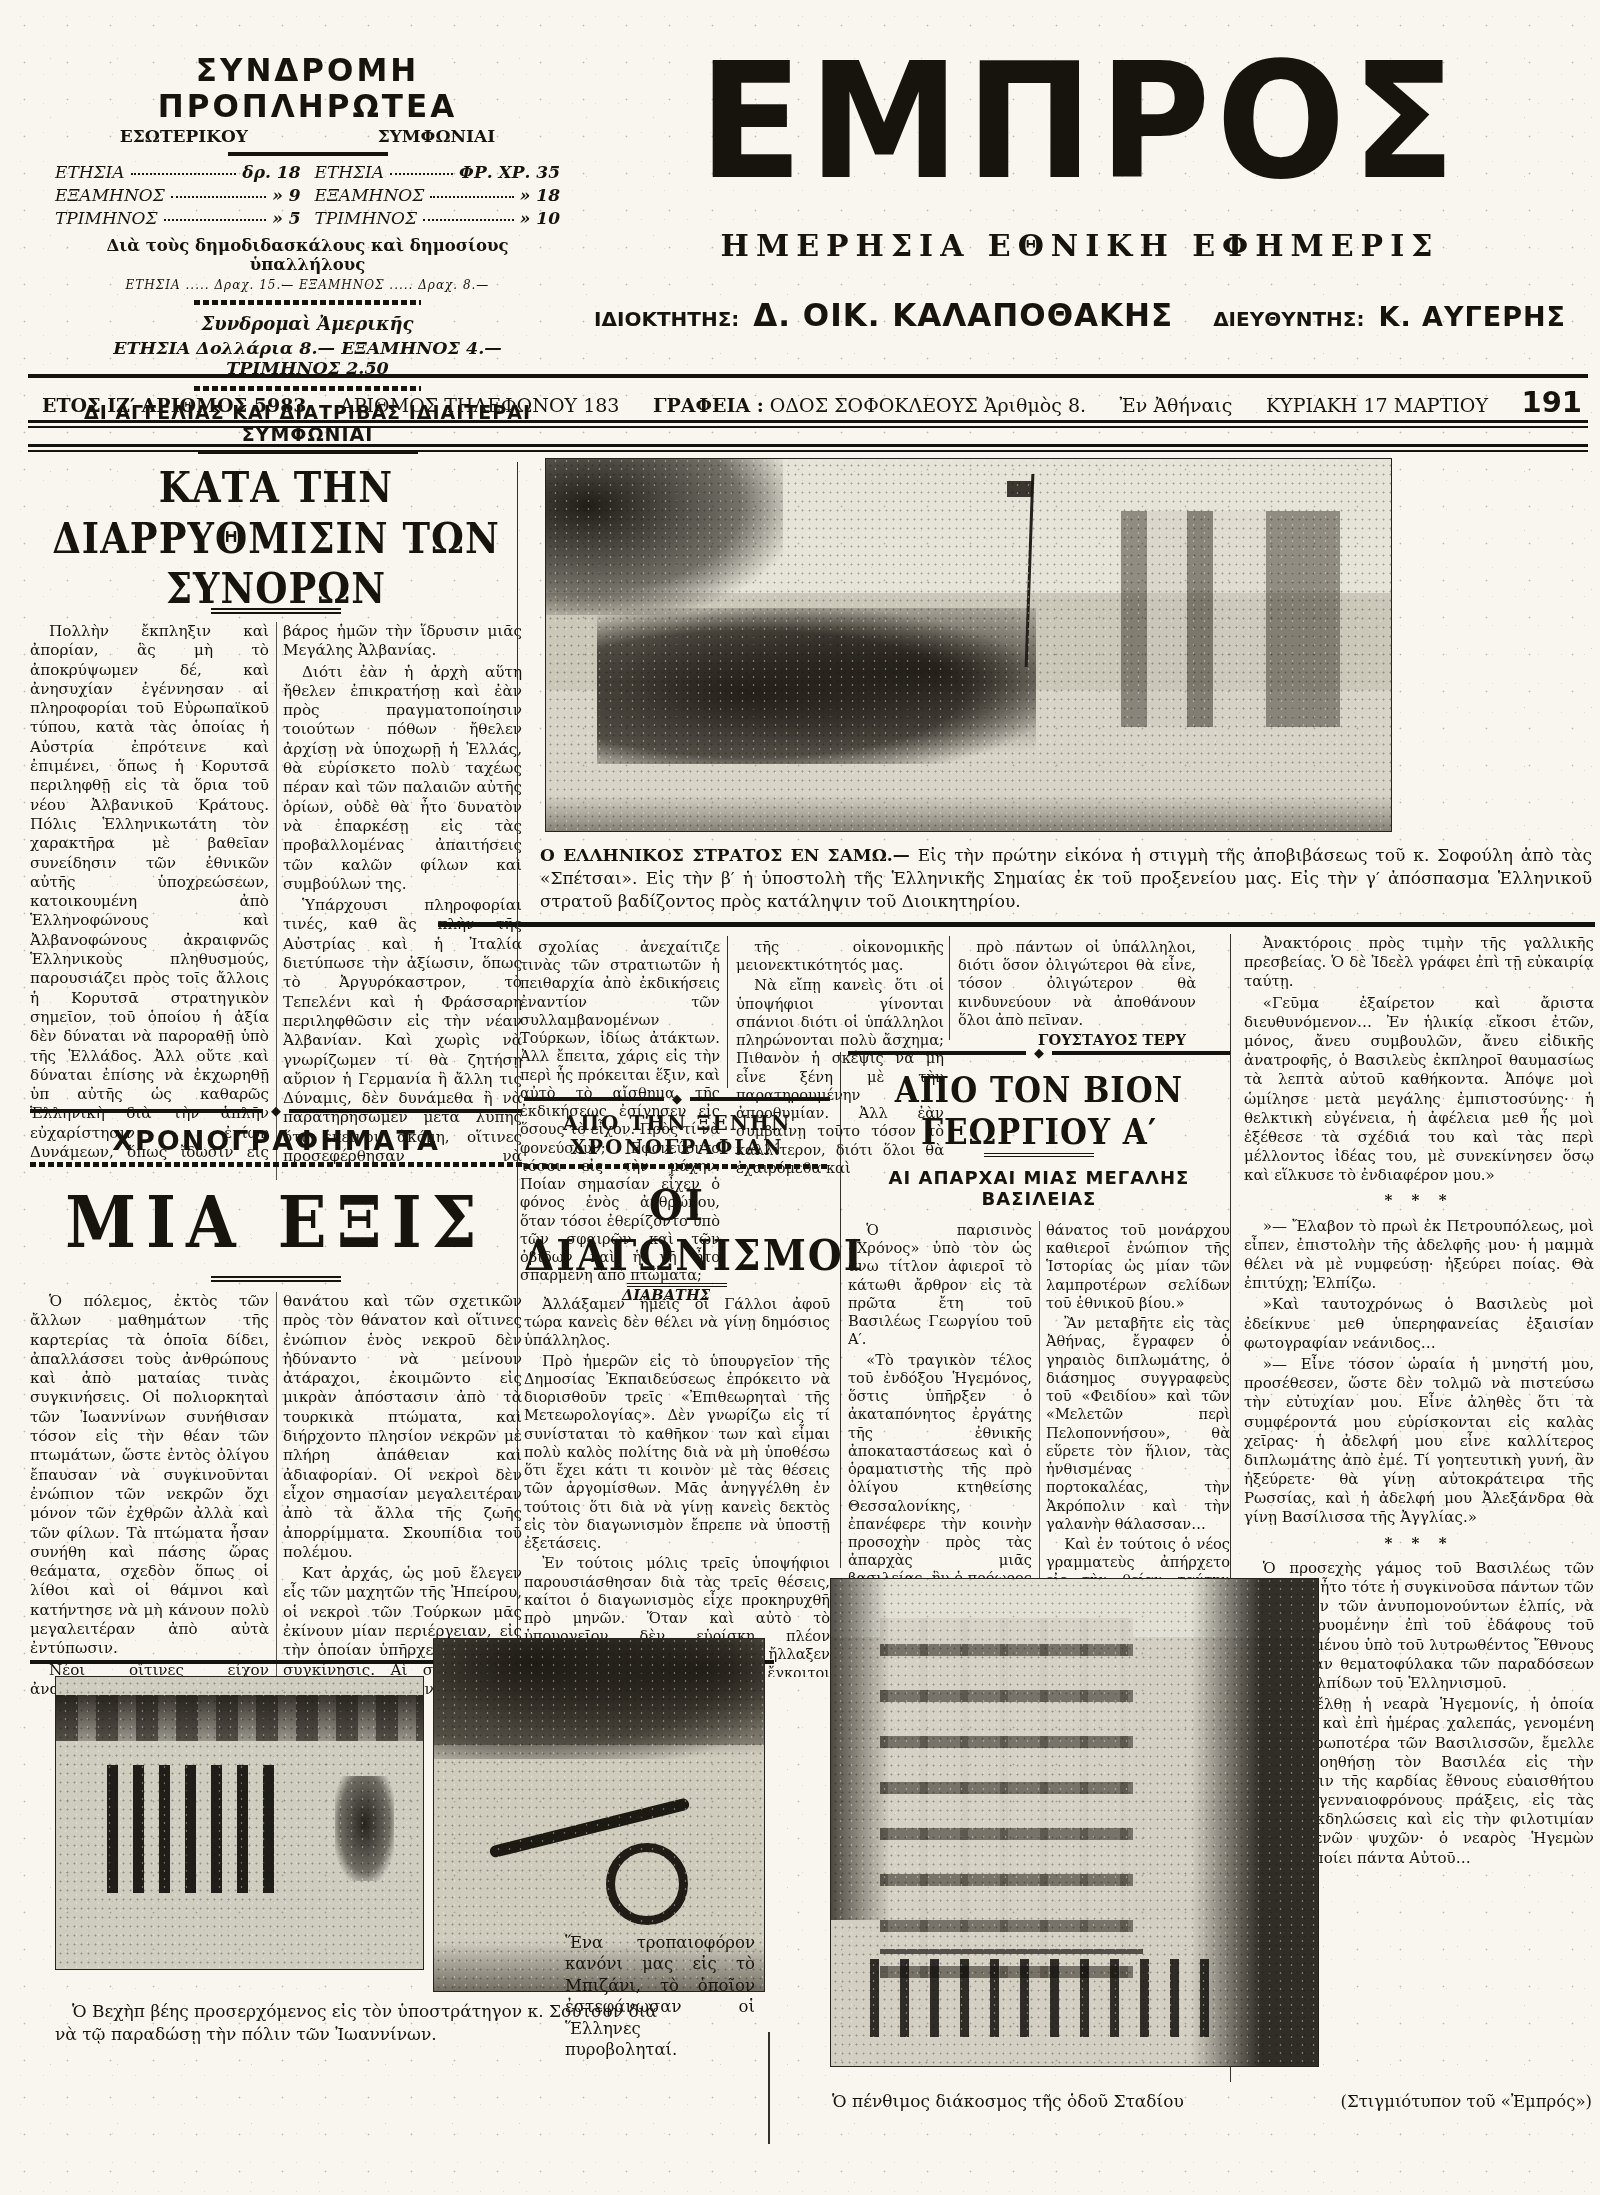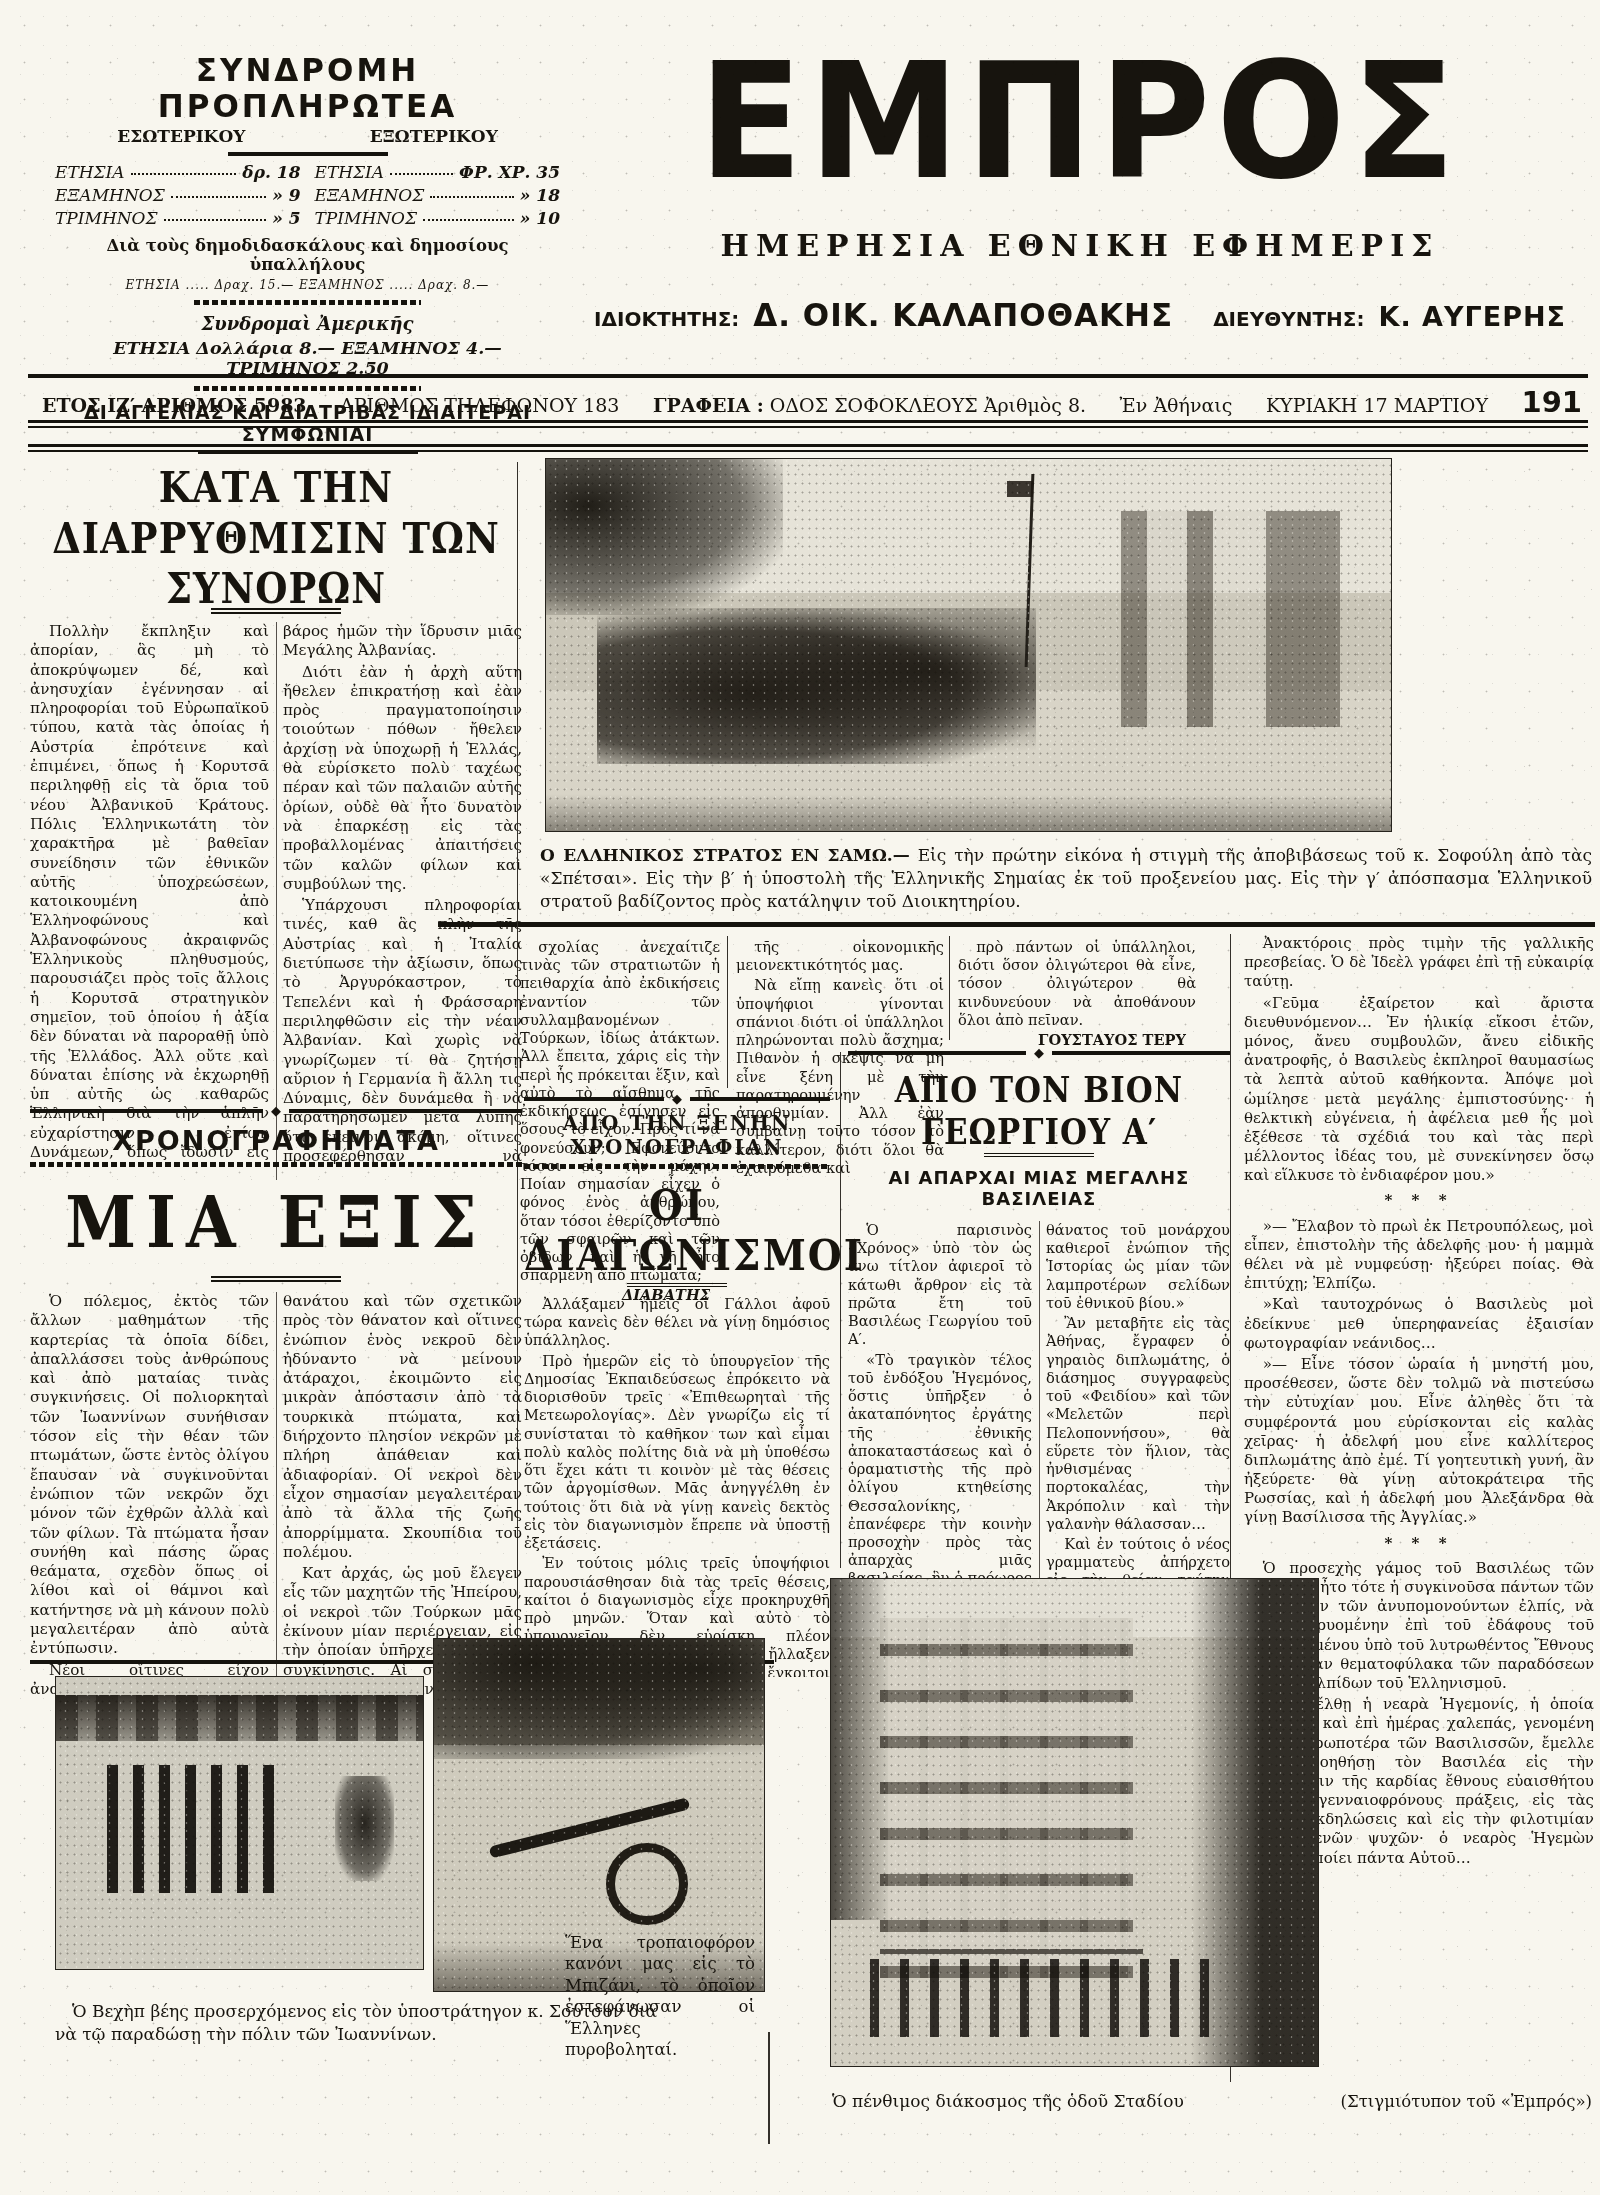--- a/index.html
+++ b/index.html
@@ -92,21 +92,21 @@
 </style>
 </head>
 <body>
 
 <div class="page">
 
   <div class="abs" style="left:55px;top:52px;width:505px;">
     <div class="sub-title">ΣΥΝΔΡΟΜΗ ΠΡΟΠΛΗΡΩΤΕΑ</div>
     <div class="sub-cols">
       <span>ΕΣΩΤΕΡΙΚΟΥ</span>
-      <span>ΕΞΩΤΕΡΙΚΟΥ</span>
+      <span>ΣΥΜΦΩΝΙΑΙ</span>
     </div>
     <div class="mini-rule"></div>
     <div class="rates">
       <div class="rate-row half">
         <div>
             <span>ΕΤΗΣΙΑ</span>
             <span class="dots"></span>
             <span class="rate-val">δρ. 18</span>
           </div>
         <div>

